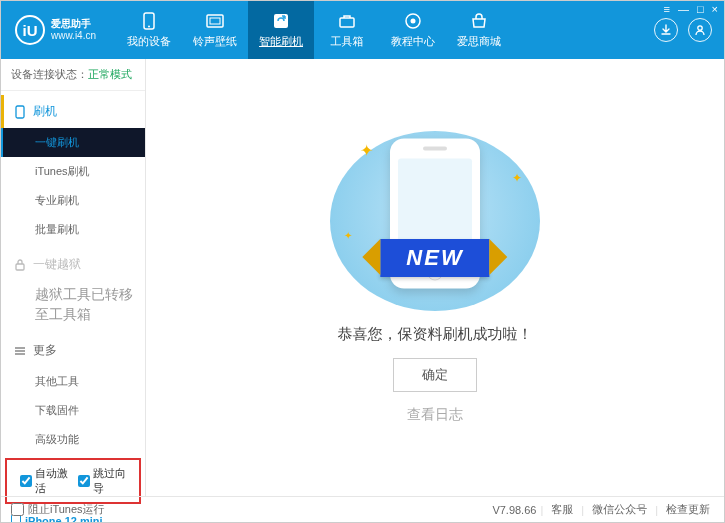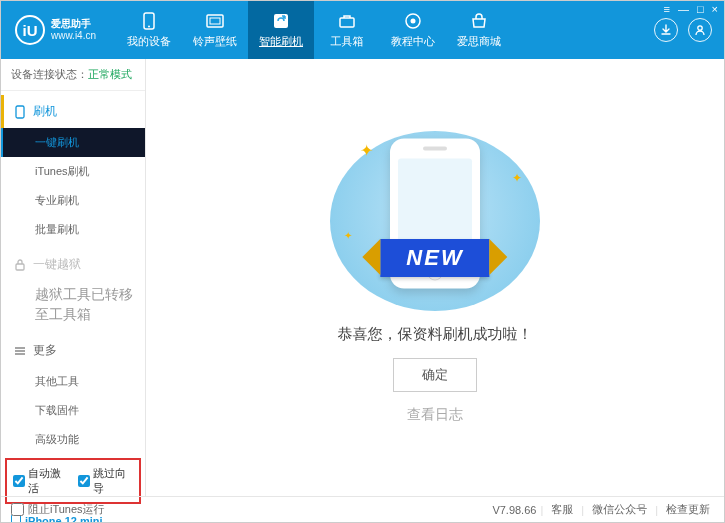--- a/index.html
+++ b/index.html
@@ -30,21 +30,21 @@
   .section { padding-top: 4px; }
   .sec-head { display: flex; align-items: center; gap: 6px; padding: 8px 12px; color: #666; font-size: 12px; cursor: pointer; }
   .sec-head.primary { color: #1296db; border-left: 3px solid #eab308; padding-left: 9px; }
   .sec-head .hicon { width: 14px; height: 14px; display: flex; align-items: center; justify-content: center; }
   .sub-list { }
   .sub-item { padding: 7px 12px 7px 34px; font-size: 11px; color: #666; cursor: pointer; }
   .sub-item.active { background: #0f172a; color: #1296db; border-left: 2px solid #1296db; padding-left: 32px; }
   .sub-note { font-size: 14px; color: #999; padding: 4px 12px 6px 34px; line-height: 1.4; }
   .sec-head.locked { color: #bbb; }
   .spacer { flex: 1; }
-  .checks { border: 2px solid #d33; margin: 4px; padding: 6px 6px; display: flex; gap: 10px; font-size: 11px; }
+  .checks { border: 2px solid #d33; margin: 4px; padding: 6px 13px; display: flex; gap: 10px; font-size: 11px; }
   .chk { display: flex; align-items: center; gap: 3px; cursor: pointer; }
   .chk input { accent-color: #1296db; width: 12px; height: 12px; }
   .device-box { padding: 6px 10px 8px; font-size: 11px; }
   .device-name { color: #1296db; font-weight: bold; display: flex; align-items: center; gap: 4px; }
   .device-name .phicon { width: 10px; height: 14px; border: 1.5px solid #1296db; border-radius: 2px; }
   .badge { display: inline-block; border: 1px solid #ccc; border-radius: 2px; padding: 1px 5px; font-size: 10px; color: #888; margin-top: 3px; }
 
   
   .main { flex: 1; position: relative; display: flex; flex-direction: column; align-items: center; justify-content: center; gap: 14px; padding: 10px; }
   .illus { position: relative; width: 210px; height: 180px; }

